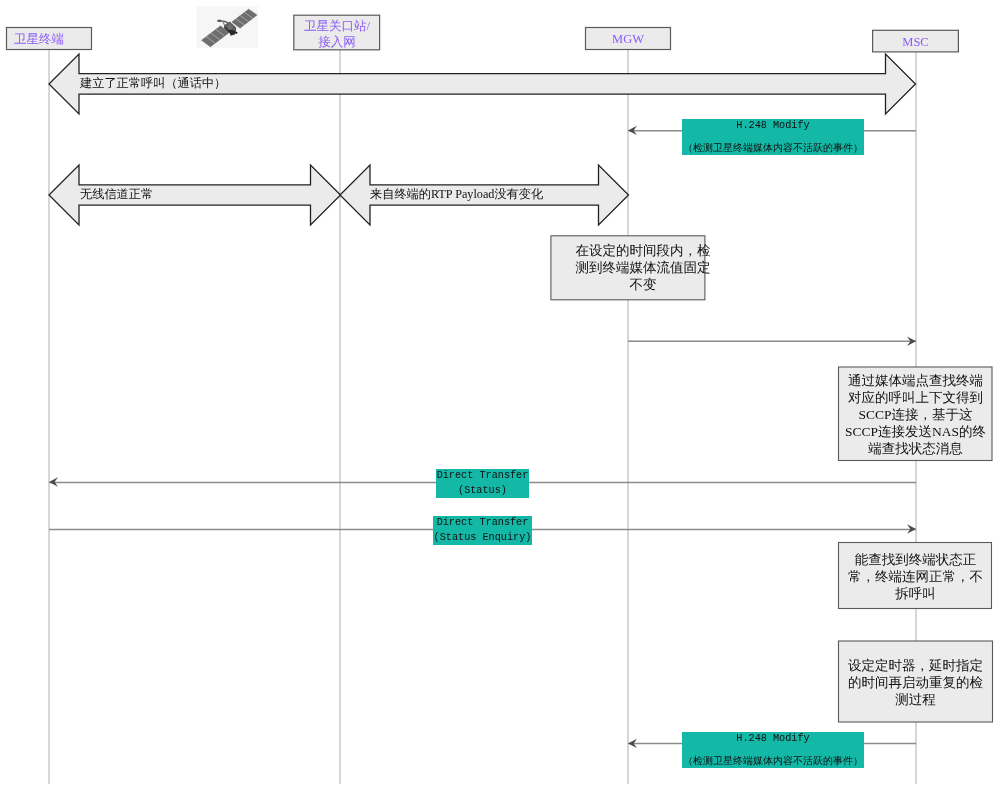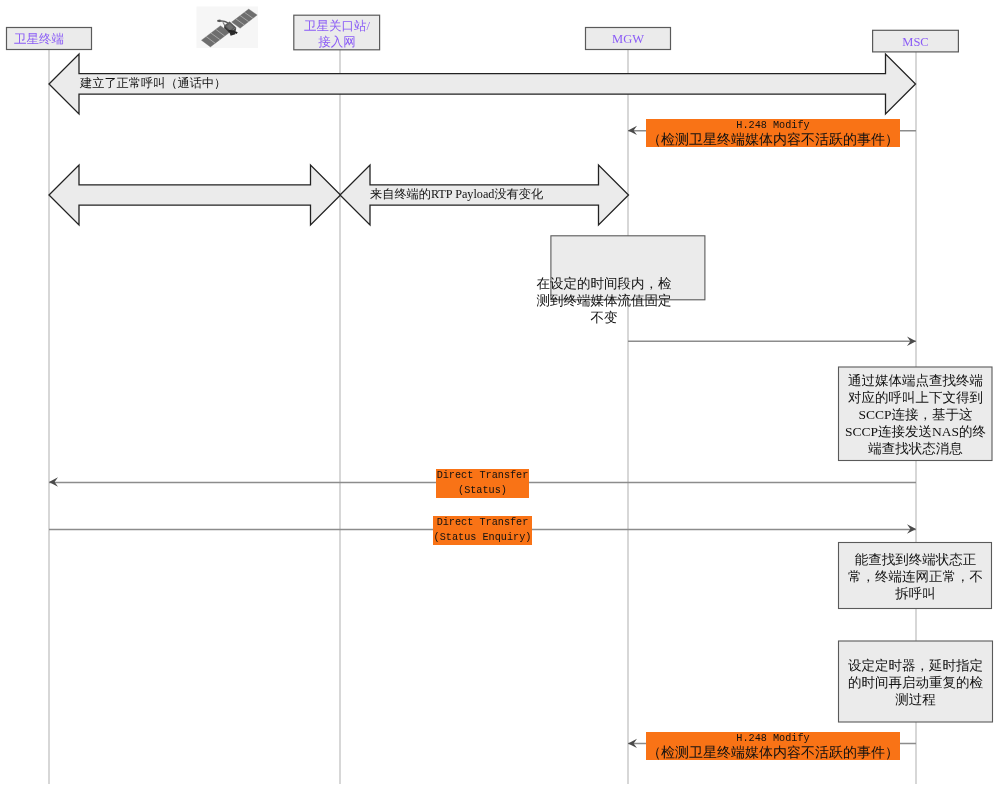--- a/index.html
+++ b/index.html
@@ -4,24 +4,24 @@
 <title>Sequence Diagram</title>
 <style>
   html,body{margin:0;padding:0;background:#ffffff;}
   #page{position:relative;width:1000px;height:794px;background:#ffffff;overflow:hidden;
         font-family:"Liberation Serif",serif;}
   #gfx{position:absolute;left:0;top:0;width:1000px;height:794px;}
   .txt{position:absolute;color:#111;}
   .txt span,.txt div{white-space:pre;}
   .actor-label{font-size:12.5px;text-align:center;color:#8b5cf6;line-height:16px;}
   .msgbox{text-align:center;}
-  .msgbox>.mglines{background:#f97316;display:table;margin:0 auto;}
+  .msgbox>.mglines{background:#14b8a6;display:table;margin:0 auto;}
   .bg{padding:0 1px;}
   .mono{font-family:"Liberation Mono",monospace;font-size:10.2px;line-height:14.5px;height:14.5px;}
-  .cn{font-size:14px;line-height:15px;height:15px;}
+  .cn{font-size:10px;line-height:15px;height:15px;margin-top:8px;}
   .mono.short{line-height:13px;height:13px;}
   .note{font-size:13.5px;text-align:center;line-height:17px;}
   .arrowlabel{font-size:12.2px;text-align:left;line-height:15px;}
 </style>
 </head>
 <body>
 
 <div id="page">
 
 <svg id="gfx" viewBox="0 0 1000 794" xmlns="http://www.w3.org/2000/svg">
@@ -98,20 +98,21 @@
     </g>
   </g>
 </svg>
 
 <div class="txt actor-label" style="left:6px;top:31px;width:66px;"><span>卫星终端</span></div>
 <div class="txt actor-label" style="left:293px;top:18px;width:88px;"><span>卫星关口站/</span><br><span>接入网</span></div>
 <div class="txt actor-label" style="left:585px;top:31px;width:86px;"><span>MGW</span></div>
 <div class="txt actor-label" style="left:872px;top:33.5px;width:87px;"><span>MSC</span></div>
 
 <div class="txt arrowlabel" style="left:80px;top:76px;width:805px;"><span>建立了正常呼叫（通话中）</span></div>
+<div class="txt arrowlabel" style="left:80px;top:187px;width:230px;"><span>无线信道正常</span></div>
 <div class="txt arrowlabel" style="left:370px;top:187px;width:228px;"><span>来自终端的RTP Payload没有变化</span></div>
 
 <div class="txt msgbox" style="left:630px;top:118.5px;width:286px;">
   <div class="mglines">
     <div class="mono short"><span class="bg">H.248 Modify</span></div>
   <div class="cn"><span class="bg">（检测卫星终端媒体内容不活跃的事件）</span></div>
   </div>
 </div>
 
 
@@ -129,21 +130,21 @@
   </div>
 </div>
 
 <div class="txt msgbox" style="left:630px;top:731.5px;width:286px;">
   <div class="mglines">
     <div class="mono short"><span class="bg">H.248 Modify</span></div>
   <div class="cn"><span class="bg">（检测卫星终端媒体内容不活跃的事件）</span></div>
   </div>
 </div>
 
-<div class="txt note" style="left:520px;top:242px;width:168px;margin-top:33px;">
+<div class="txt note" style="left:559px;top:242px;width:168px;">
       <div>在设定的时间段内，检</div>
       <div>测到终端媒体流值固定</div>
       <div>不变</div>
     </div>
 <div class="txt note" style="left:838px;top:372px;width:155px;">
       <div>通过媒体端点查找终端</div>
       <div>对应的呼叫上下文得到</div>
       <div>SCCP连接，基于这</div>
       <div>SCCP连接发送NAS的终</div>
       <div>端查找状态消息</div>

